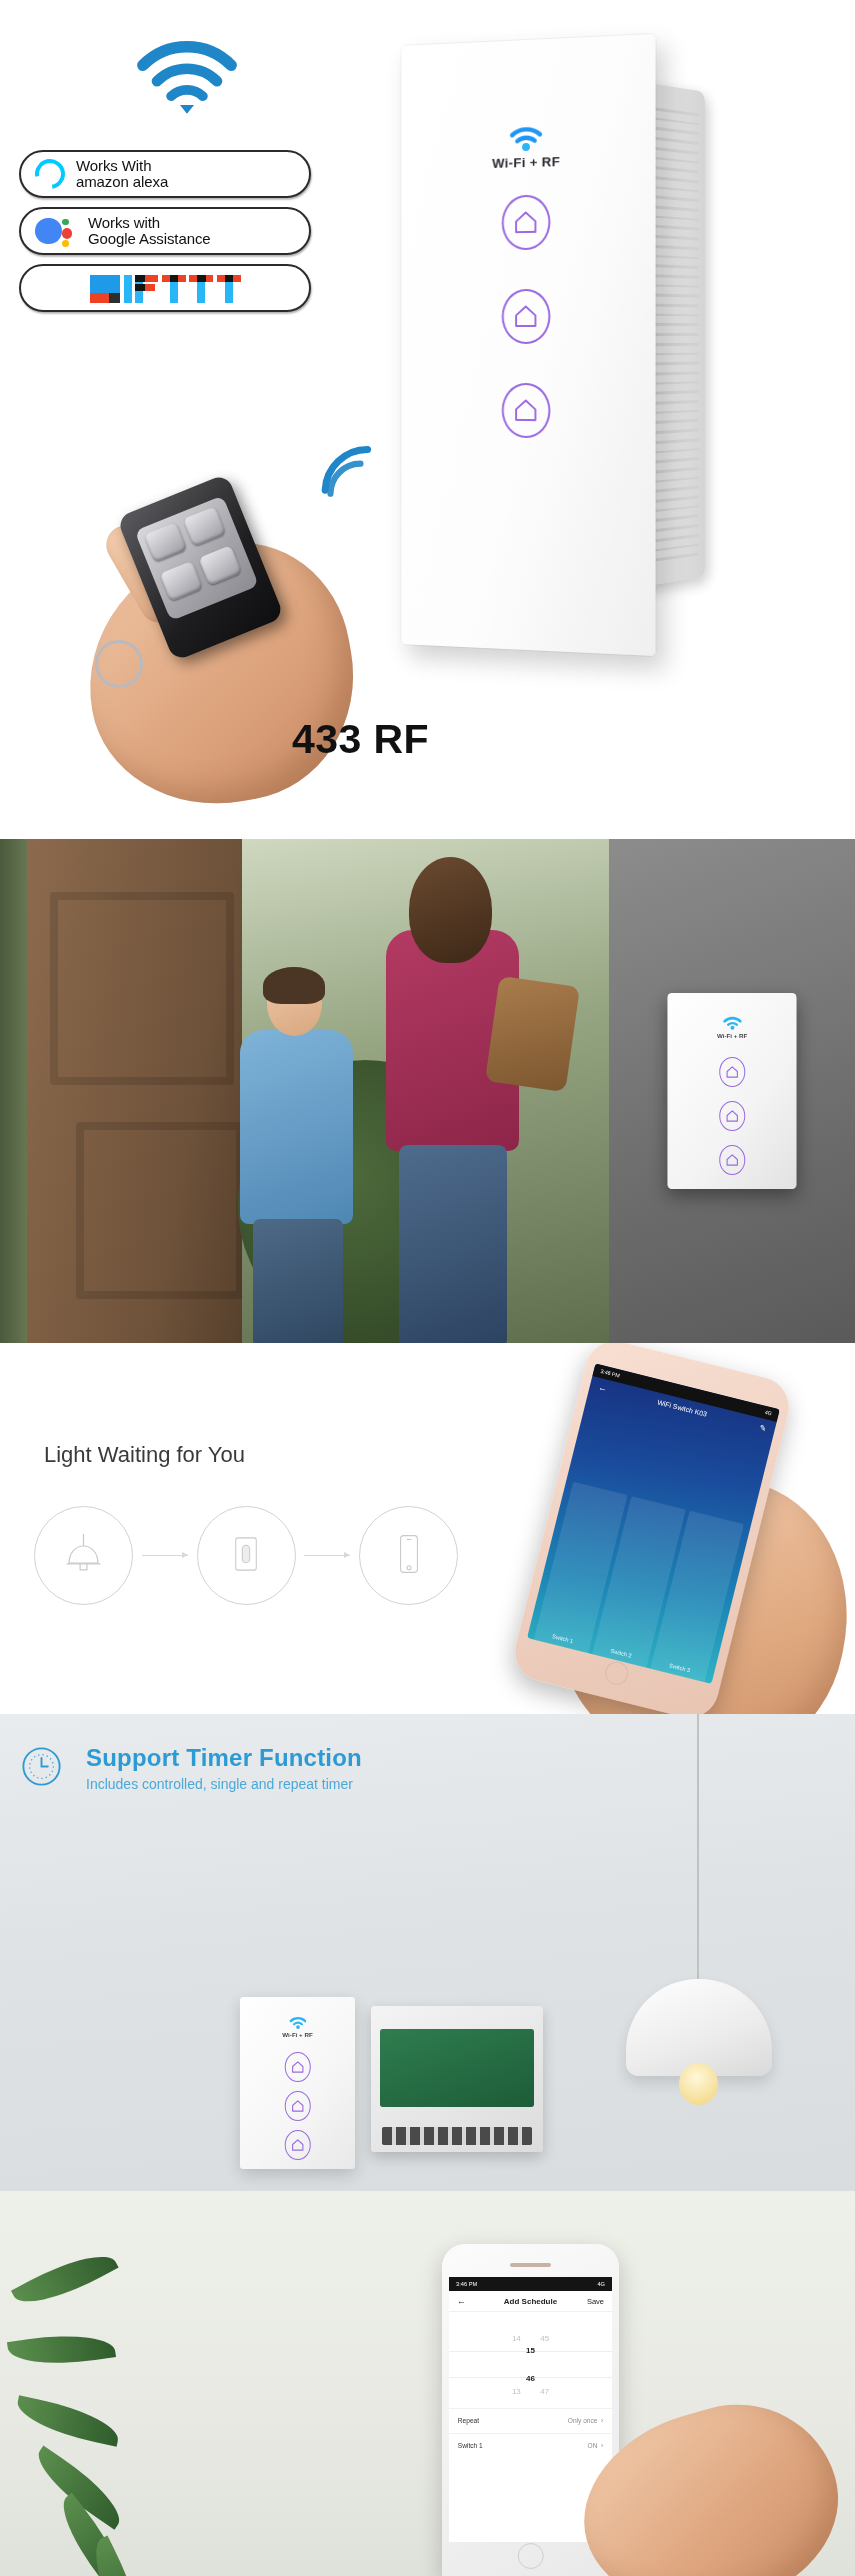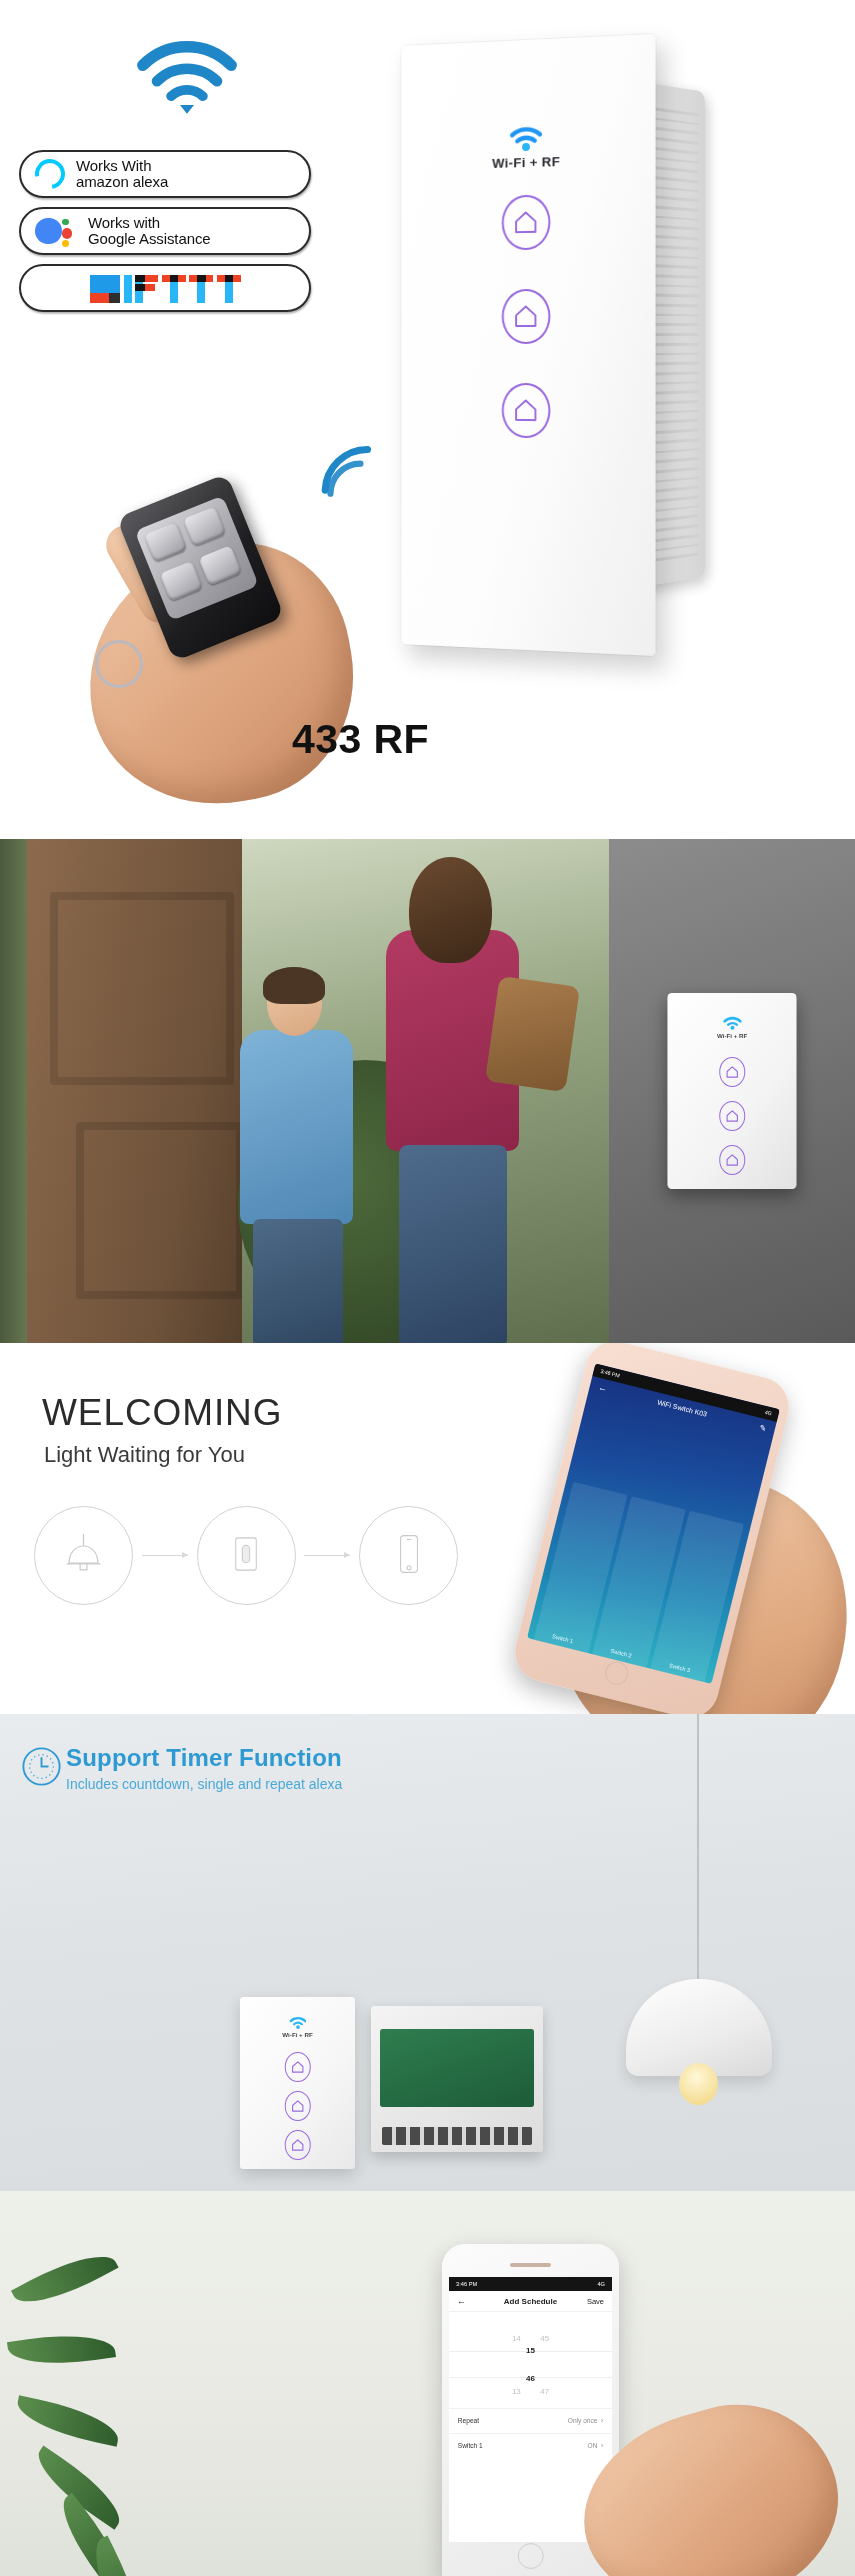--- a/index.html
+++ b/index.html
@@ -347,21 +347,21 @@
   
   .sec-timer { position: relative; width: 855px; height: 862px; overflow: hidden; }
   .tm-top {
     position: absolute; left: 0; top: 0; width: 855px; height: 495px;
     background: linear-gradient(175deg,#e9ecee 0%,#dfe3e5 40%,#d8dcde 100%);
   }
   .tm-bottom {
     position: absolute; left: 0; top: 477px; width: 855px; height: 385px;
     background: linear-gradient(180deg,#eef0ea 0%,#e7e9e2 60%,#dfe2da 100%);
   }
-  .tm-head { position: absolute; left: 21px; top: 30px; display: flex; align-items: flex-start; gap: 4px; }
+  .tm-head { position: absolute; left: 21px; top: 30px; display: flex; align-items: flex-start; gap: 24px; }
   .clock-ic { flex: 0 0 auto; margin-top: 1.8px; }
   .tm-h1 { font-size: 24px; color: #2e9ad4; font-weight: bold; letter-spacing: 0.2px; }
   .tm-h2 { font-size: 14px; color: #4aa9d8; margin-top: 3.5px; }
   .tm-para {
     position: absolute; left: 91px; top: 108px; width: 610px;
     font-size: 13px; line-height: 1.75; color: #1d1d1d; font-weight: bold;
   }
   .tm-sw-photo {
     position: absolute; left: 240px; top: 283px; width: 115px; height: 172px;
     background: linear-gradient(130deg,#ffffff,#f6f6f6 60%,#e8e8e8);
@@ -640,21 +640,20 @@
         <div class="ls-btn" style="top:152px;">
           <svg viewBox="0 0 30 30" fill="none" stroke="#9a6ae0" stroke-width="2.4" stroke-linejoin="round">
               <path d="M4 14 L15 4 L26 14 L26 26 L4 26 Z"></path>
             </svg>
         </div>
       </div>
     </div>
   </section>
 
   <section class="sec-welcome">
-    <h2 class="wel-title">WELCOMING</h2>
     <p class="wel-sub">Light Waiting for You</p>
 
     <div class="flow">
       <div class="flow-node">
         <span>
           <svg viewBox="0 0 60 60" width="51" height="51" fill="none" stroke="#c9c9c9" stroke-width="1.4">
             <path d="M30 6 L30 20"></path>
             <path d="M13 40 C13 28 21 20 30 20 C39 20 47 28 47 40 Z"></path>
             <path d="M10 41 L50 41"></path>
             <path d="M26 41 L26 48 L34 48 L34 41"></path>
@@ -724,21 +723,21 @@
     <div class="tm-head">
       <span class="clock-ic">
         <svg viewBox="0 0 52 52" width="41" height="41" fill="none">
           <circle cx="26" cy="26" r="23" stroke="#2e9ad4" stroke-width="2.4"></circle>
           <circle cx="26" cy="26" r="15" stroke="#2e9ad4" stroke-width="1.6" stroke-dasharray="1.5 4"></circle>
           <path d="M26 15 L26 26 L34 26" stroke="#2e9ad4" stroke-width="2.4" stroke-linecap="round"></path>
         </svg>
       </span>
       <span>
         <div class="tm-h1">Support Timer Function</div>
-        <div class="tm-h2">Includes countdown, single and repeat alexa</div>
+        <div class="tm-h2">Includes controlled, single and repeat timer</div>
       </span>
     </div>
 
 
     <div class="tm-sw-photo">
       <span class="ls-wifi" style="top:19.4px;">
         <svg viewBox="0 0 22 16" width="17.7" height="13.3">
           <g fill="none" stroke="#29b6f6" stroke-linecap="round">
             <path d="M2 6 A13 13 0 0 1 20 6" stroke-width="3"></path>
             <path d="M6 10 A8 8 0 0 1 16 10" stroke-width="2.6"></path>

